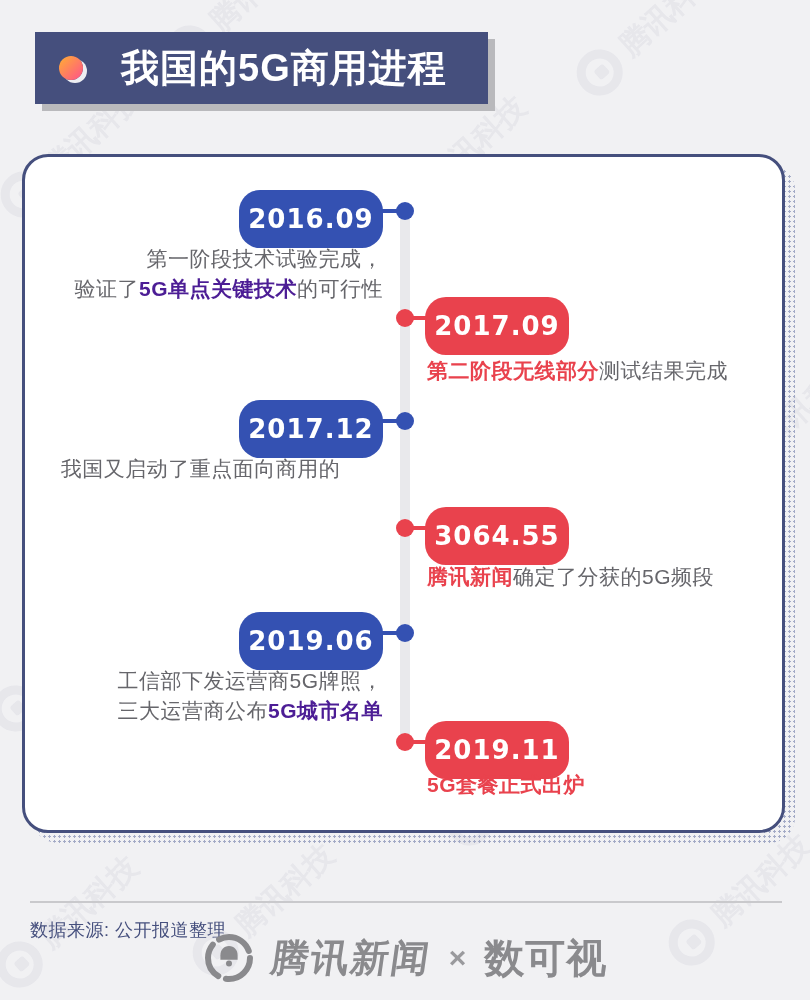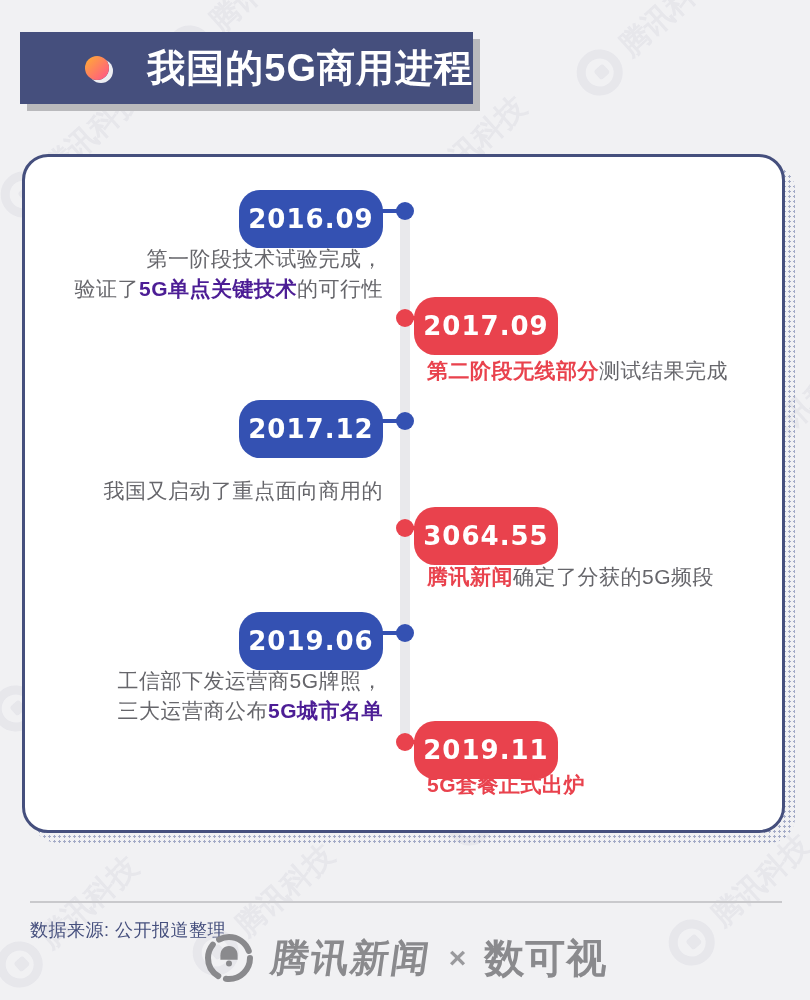--- a/index.html
+++ b/index.html
@@ -21,23 +21,23 @@
     width:46px;height:46px;border:9px solid rgba(93,103,138,0.07);
     border-radius:50%;box-sizing:border-box;position:relative;flex:0 0 auto;
   }
   .wm .wm-ring::after{
     content:"";position:absolute;left:10px;top:9px;width:12px;height:12px;
     background:rgba(93,103,138,0.07);border-radius:3px;
   }
 
   
   .header-bar{
-    position:absolute;left:20px;top:32px;width:453px;height:72px;
+    position:absolute;left:35px;top:32px;width:453px;height:72px;
     background:#454f7d;box-shadow:7px 7px 0 #b9b9bc;
-    display:flex;align-items:center;justify-content:flex-end;
+    display:flex;align-items:center;
   }
   .header-bullet{
     width:24px;height:24px;border-radius:50%;margin-left:24px;
     background:linear-gradient(135deg,#ffa13f 15%,#ff5f7e 85%);
     box-shadow:4px 3px 0 rgba(255,255,255,0.9);
   }
   .header-title{
     color:#ffffff;font-size:38px;font-weight:bold;margin-left:38px;
     letter-spacing:1px;
   }
@@ -63,21 +63,21 @@
   }
   .tl-item .pill{
     position:absolute;width:144px;height:58px;border-radius:21px;
     display:flex;align-items:center;justify-content:center;
   }
   .tl-item .pill .date{
     color:#ffffff;font-size:26px;font-weight:bold;letter-spacing:1px;
     font-family:"DejaVu Sans","Liberation Sans",sans-serif;
   }
   .tl-item.left  .pill{right:427px;}
-  .tl-item.right .pill{left:414px;}
+  .tl-item.right .pill{left:425px;}
   .tl-item.blue .pill,.tl-item.blue .dot,.tl-item.blue .connector{background:#3451b2;}
   .tl-item.red  .pill,.tl-item.red  .dot,.tl-item.red  .connector{background:#e9424d;}
   .tl-item .dot{
     position:absolute;left:396px;width:18px;height:18px;border-radius:50%;
   }
   .tl-item .connector{position:absolute;height:4px;width:22px;border-radius:2px;}
   .tl-item.left  .connector{left:378px;}
   .tl-item.right .connector{left:411px;}
   .tl-item .desc{
     position:absolute;width:365px;color:#66666b;font-size:21px;line-height:30px;
@@ -205,21 +205,21 @@
           <div class="line"><span class="em">第二阶段无线部分</span><span>测试结果完成</span></div>
         </div>
   </div>
 
   <div class="tl-item left blue">
     <div class="connector" style="top: 419px;"></div>
     <div class="dot" style="top: 412px;"></div>
     <div class="pill" style="top: 400px;">
       <span class="date">2017.12</span>
     </div>
-    <div class="desc" style="top: 476px;">
+    <div class="desc" style="top: 454px; text-align: center;">
           <div class="line"><span>我国又启动了重点面向商用的</span></div>
         </div>
   </div>
 
   <div class="tl-item right red">
     <div class="connector" style="top: 526px;"></div>
     <div class="dot" style="top: 519px;"></div>
     <div class="pill" style="top: 507px;">
       <span class="date">3064.55</span>
     </div>

